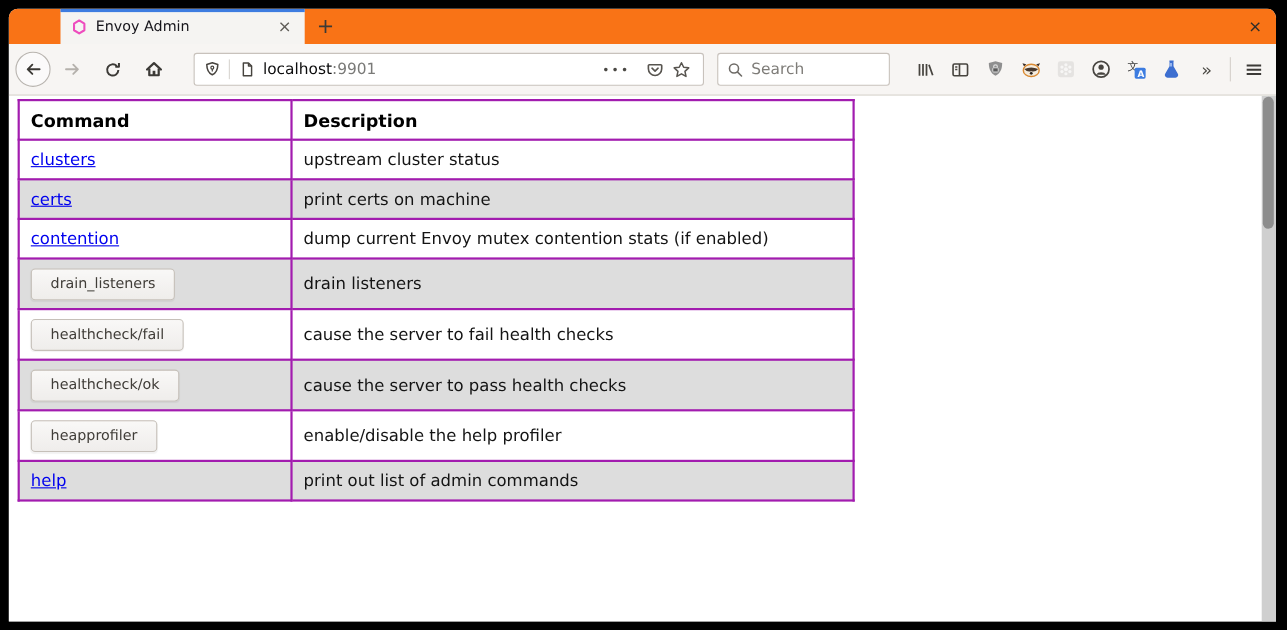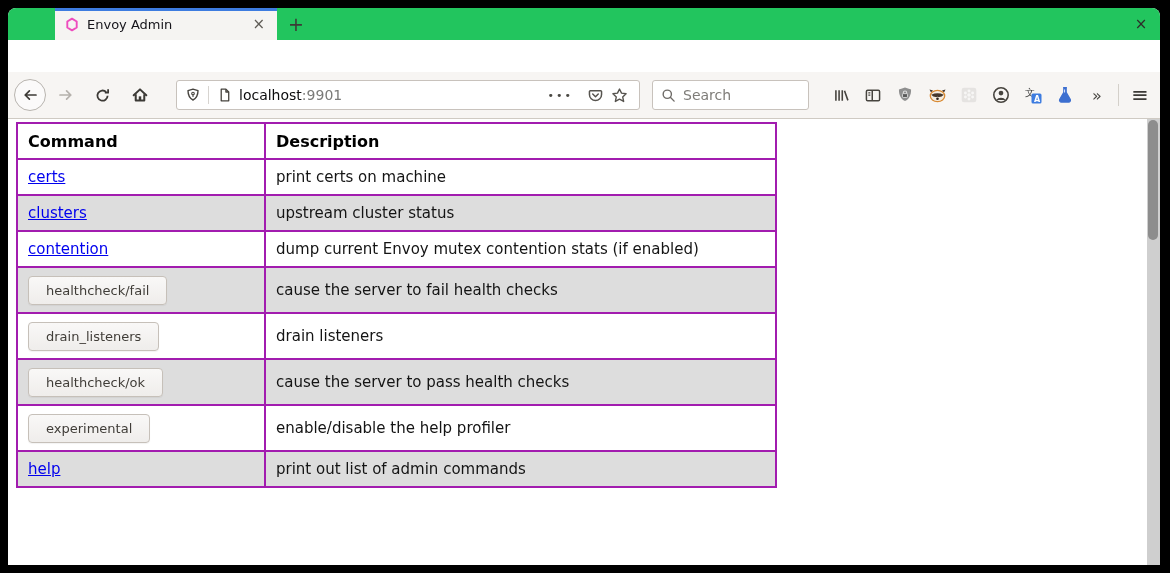--- a/index.html
+++ b/index.html
@@ -2,37 +2,37 @@
 <html><head>
 <meta charset="utf-8">
 <style>
   * { box-sizing: border-box; margin: 0; padding: 0; }
   html,body { width:1170px; height:573px; background:#000; overflow:hidden;
               font-family:"DejaVu Sans", sans-serif; }
   .window { position:absolute; left:8px; top:8px; width:1152px; height:557px;
             background:#fff; border-radius:8px 8px 0 0; overflow:hidden; }
 
   
-  .tabbar { position:relative; height:32px; background:#22c55e; }
+  .tabbar { position:relative; height:32px; background:#f97316; }
   .tab { position:absolute; left:47px; top:0; width:222px; height:32px;
          background:#f5f4f2; display:flex; align-items:center; padding:0 8px 0 10px; }
   .tab::before { content:""; position:absolute; left:0; top:0; right:0; height:3px; background:#3d7ce0; }
   .tab-title { font-size:13px; color:#15141a; margin-left:8px; flex:1;
                white-space:nowrap; overflow:hidden; }
   .tab-close { font-size:15px; color:#5f5c57; padding:0 4px; cursor:default; }
   .newtab { position:absolute; left:274px; top:3px; width:28px; height:26px;
             display:flex; align-items:center; justify-content:center;
             font-size:19px; color:#3c3a36; }
   .win-close { position:absolute; right:8px; top:3px; width:22px; height:26px;
                display:flex; align-items:center; justify-content:center;
                font-size:15px; color:#2e2d2a; }
 
   
   .navbar { height:47px; background:#f7f5f3; border-bottom:1px solid #cfcac3;
-            display:flex; align-items:center;margin-top:32px; }
+            display:flex; align-items:center; }
   .navbtn { display:flex; align-items:center; justify-content:center;
             width:28px; height:28px; flex:none; }
   .backbtn { width:32px; height:32px; border:1px solid #b8b4af; border-radius:50%;
              margin-left:6px; background:#fbfafa; }
   .fwdbtn { margin-left:6px; }
   .reloadbtn { margin-left:8px; }
   .homebtn { margin-left:10px; }
   .urlbar { margin-left:22px; width:464px; height:30px; background:#fff;
             border:1px solid #c8c2bc; border-radius:3px; display:flex;
             align-items:center; padding:0 8px; }
@@ -244,45 +244,45 @@
           <col class="c2">
         </colgroup>
       <thead>
         <tr>
           <th>Command</th>
           <th>Description</th>
         </tr>
       </thead>
       <tbody>
         <tr class="linkrow">
+          <td><a href="#">clusters</a></td>
+          <td>upstream cluster status</td>
+        </tr>
+        <tr class="linkrow">
           <td><a href="#">certs</a></td>
           <td>print certs on machine</td>
         </tr>
         <tr class="linkrow">
-          <td><a href="#">clusters</a></td>
-          <td>upstream cluster status</td>
-        </tr>
-        <tr class="linkrow">
           <td><a href="#">contention</a></td>
           <td>dump current Envoy mutex contention stats (if enabled)</td>
         </tr>
         <tr class="btnrow">
+          <td><form><button type="button">drain_listeners</button></form></td>
+          <td>drain listeners</td>
+        </tr>
+        <tr class="btnrow">
           <td><form><button type="button">healthcheck/fail</button></form></td>
           <td>cause the server to fail health checks</td>
         </tr>
         <tr class="btnrow">
-          <td><form><button type="button">drain_listeners</button></form></td>
-          <td>drain listeners</td>
-        </tr>
-        <tr class="btnrow">
           <td><form><button type="button">healthcheck/ok</button></form></td>
           <td>cause the server to pass health checks</td>
         </tr>
         <tr class="btnrow">
-          <td><form><button type="button">experimental</button></form></td>
+          <td><form><button type="button">heapprofiler</button></form></td>
           <td>enable/disable the help profiler</td>
         </tr>
         <tr class="linkrow">
           <td><a href="#">help</a></td>
           <td>print out list of admin commands</td>
         </tr>
       </tbody>
     </table>
 
     <div class="sb-track">

